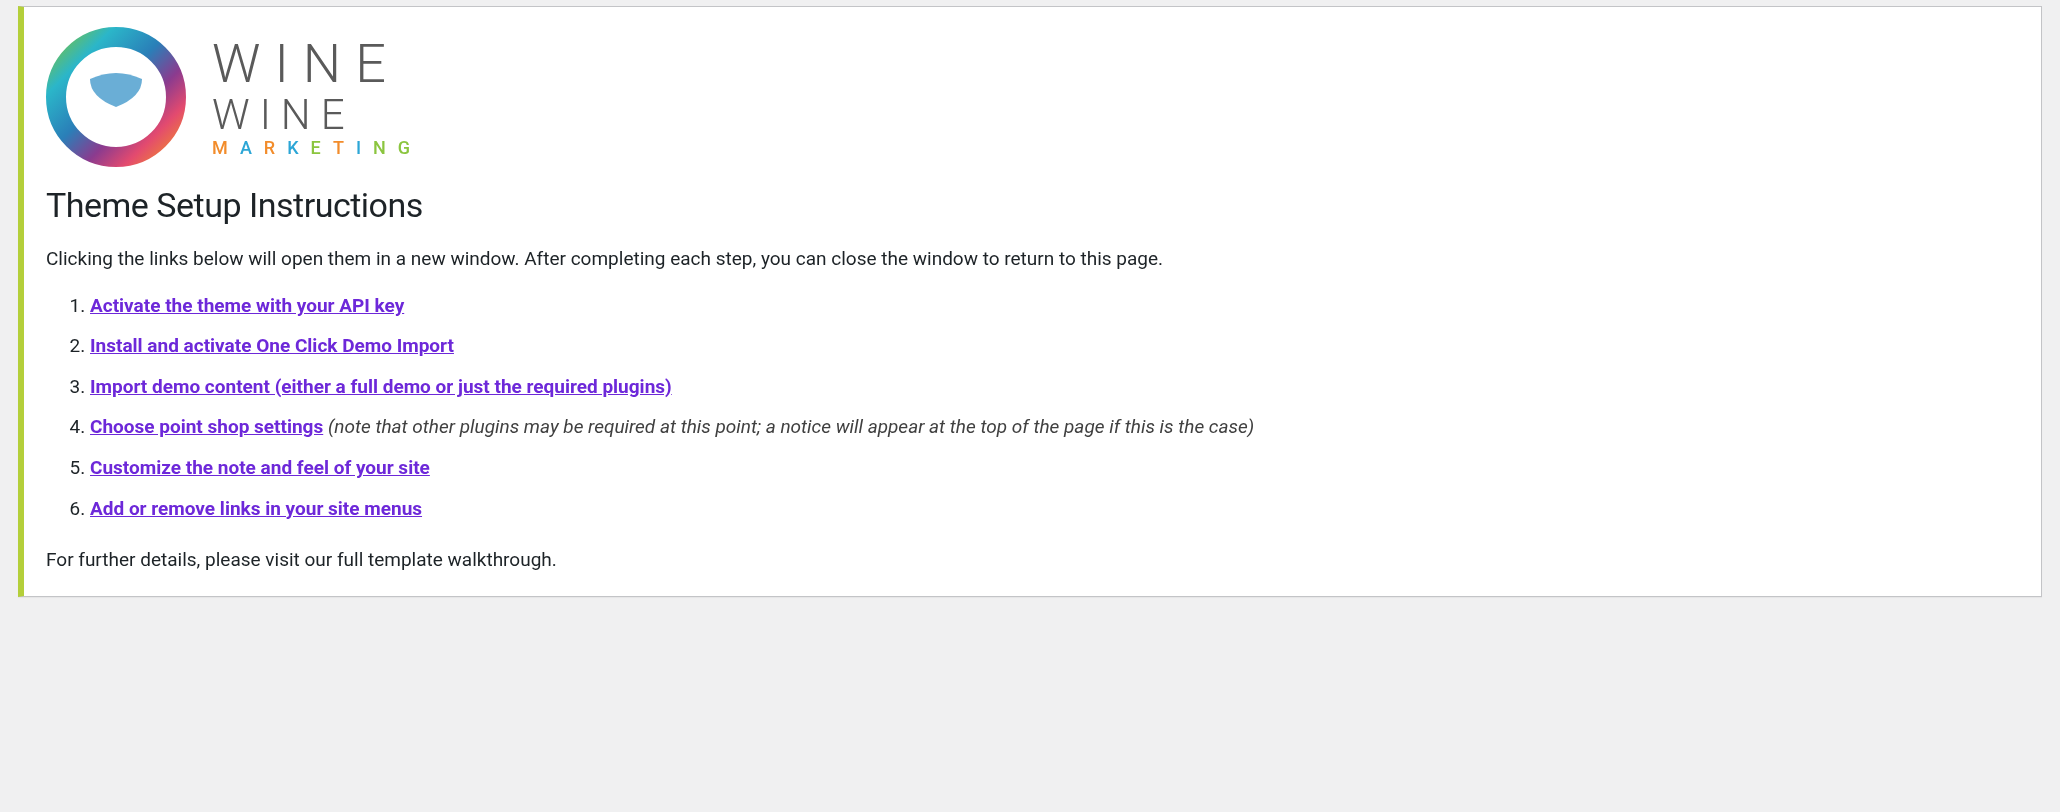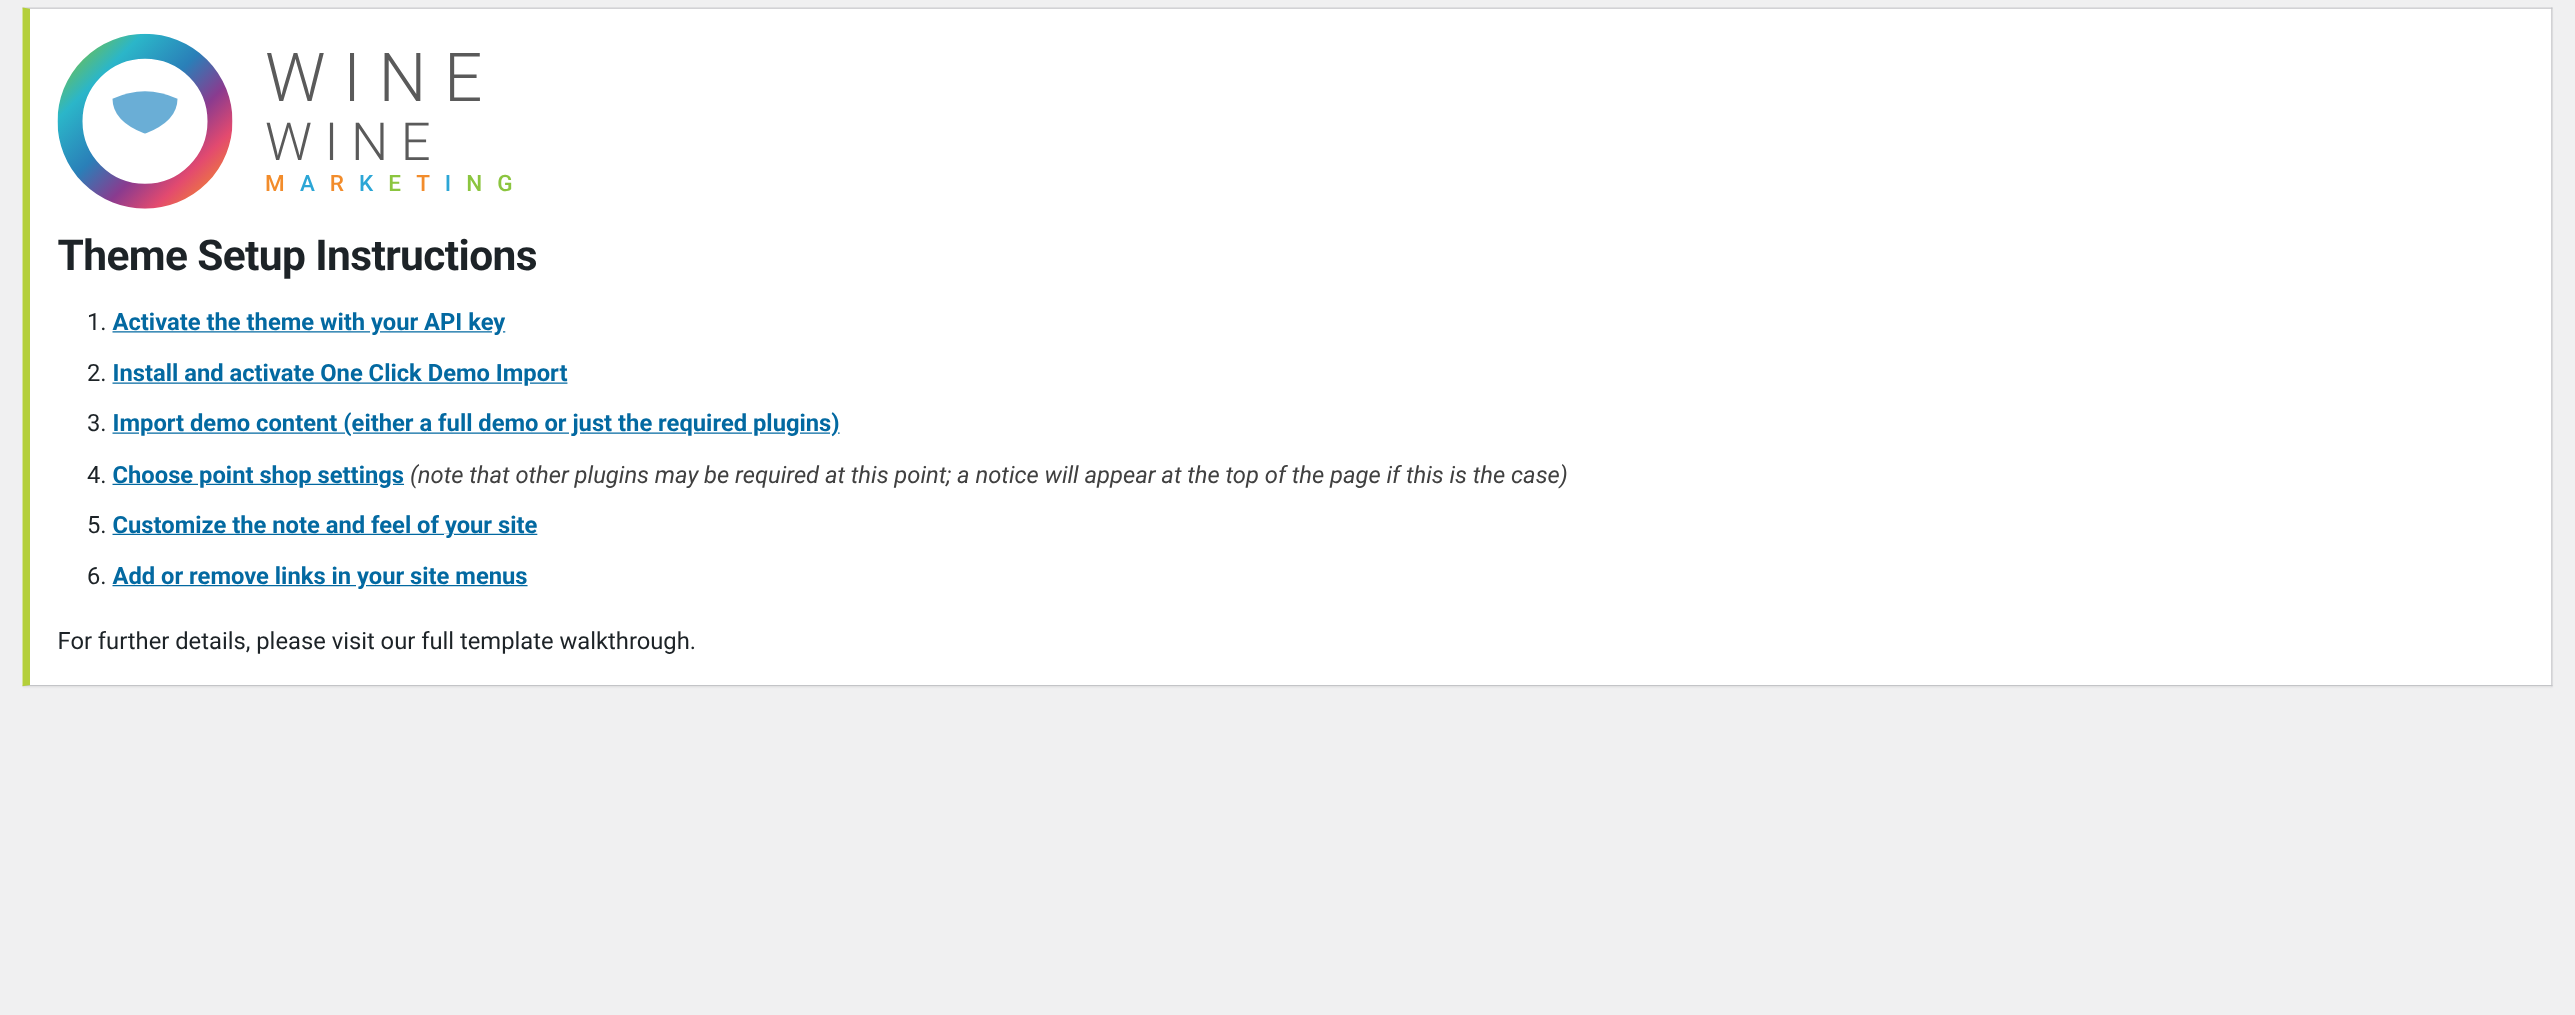--- a/index.html
+++ b/index.html
@@ -52,41 +52,41 @@
     font-size: 18px;
     font-weight: 500;
     letter-spacing: 12px;
     margin-top: 2px;
   }
   .mk-o { color:#f28c2b;}
   .mk-b { color:#2ca6d6;}
   .mk-g { color:#8bc53f;}
   h1.title {
     font-size: 34px;
-    font-weight: 700;
+    font-weight: 400;
     margin: 12px 0 20px 0;
     letter-spacing: -0.5px;
   }
   p.intro, p.footer {
     font-size: 19px;
     margin: 0 0 20px 0;
     line-height: 1.45;
   }
   p.footer { margin-bottom: 0; }
   ol.steps {
     margin: 0 0 24px 0;
     padding-left: 44px;
     font-size: 19px;
   }
   ol.steps li {
     margin-bottom: 14px;
     line-height: 1.4;
   }
   ol.steps a {
-    color: #0369a1;
+    color: #6d28d9;
     font-weight: 700;
     text-decoration: underline;
   }
   .note-italic {
     font-style: italic;
     font-weight: 400;
     color: #404040;
   }
 </style>
 </head>
@@ -124,20 +124,21 @@
         <div class="logo-line1">WINE</div>
         <div class="logo-line2">WINE</div>
         <div class="logo-line3">
           <span class="mk-o">M</span><span class="mk-b">A</span><span class="mk-o">R</span><span class="mk-b">K</span><span class="mk-g">E</span><span class="mk-o">T</span><span class="mk-b">I</span><span class="mk-g">N</span><span class="mk-g">G</span>
         </div>
       </div>
     </div>
 
     <h1 class="title">Theme Setup Instructions</h1>
 
+    <p class="intro">Clicking the links below will open them in a new window. After completing each step, you can close the window to return to this page.</p>
 
     <ol class="steps">
       <li>
         <a href="#">Activate the theme with your API key</a>
       </li>
       <li>
         <a href="#">Install and activate One Click Demo Import</a>
       </li>
       <li>
         <a href="#">Import demo content (either a full demo or just the required plugins)</a>

